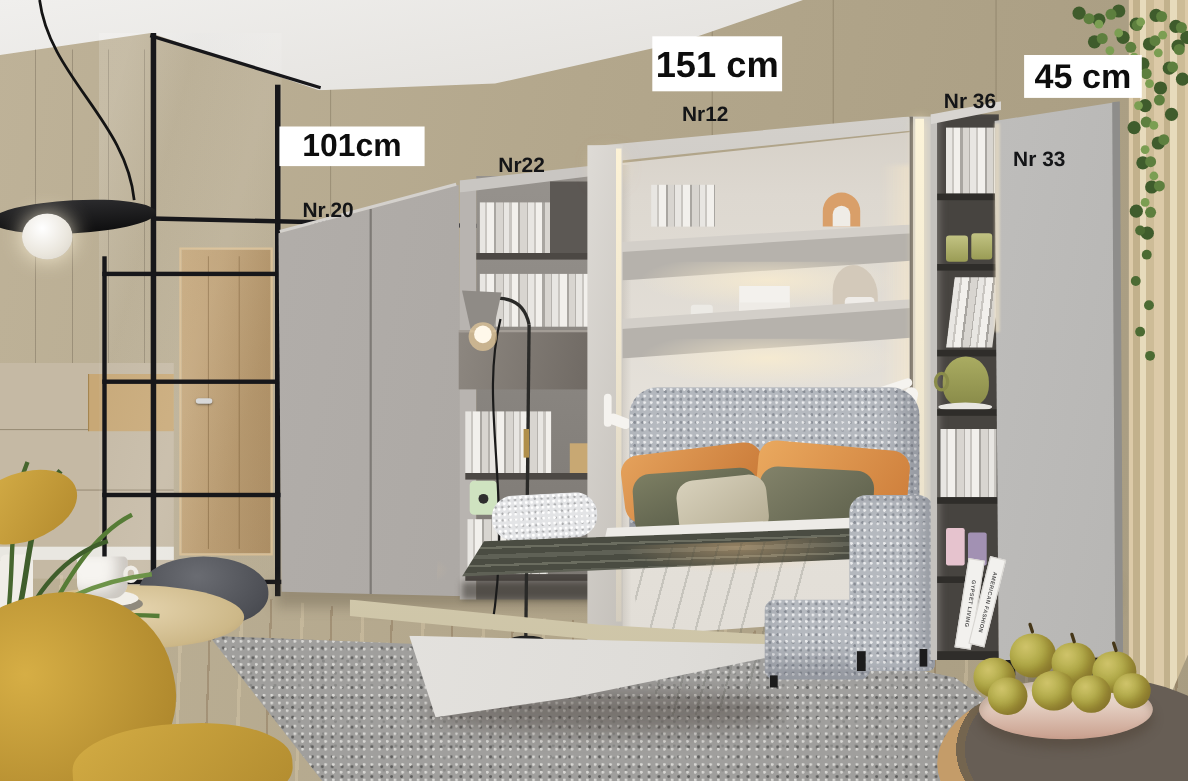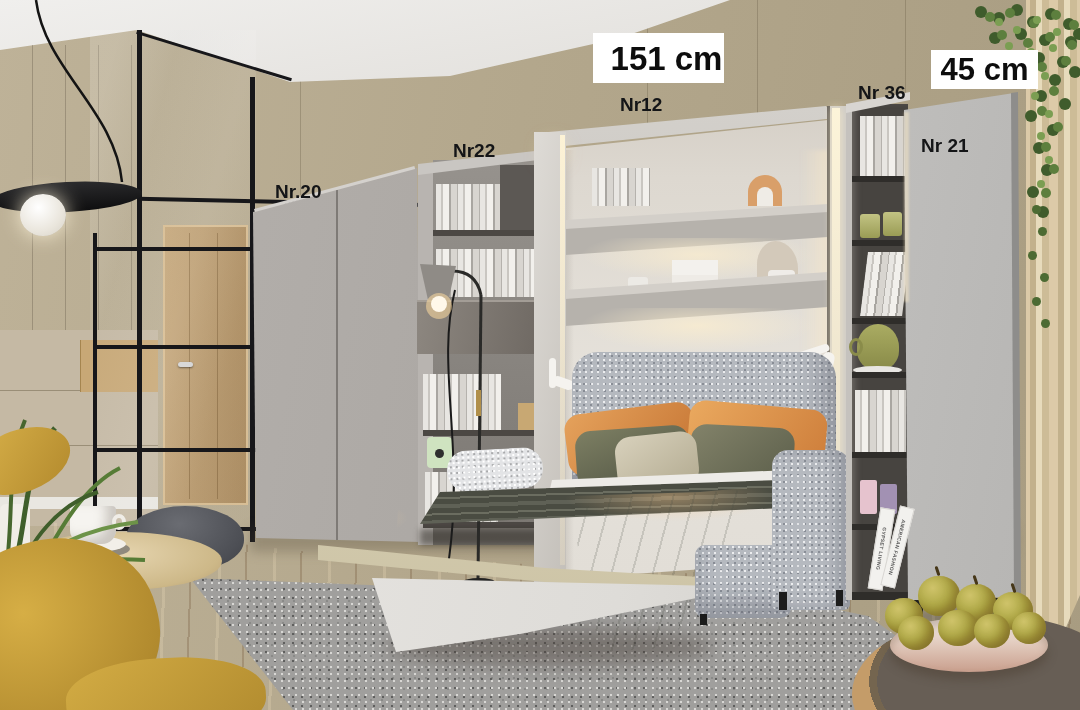--- a/index.html
+++ b/index.html
@@ -298,21 +298,21 @@
   .pendant-globe{left:20px;top:194px;width:46px;height:42px;border-radius:50%;
     background:radial-gradient(circle at 40% 32%,#ffffff,#eae6dd 60%,#d6d1c6 100%);
     box-shadow:0 0 20px rgba(255,246,220,.85);}
   svg.overlay{overflow:visible;}
 
   
   .dim-box{display:flex;align-items:center;justify-content:center;background:#ffffff;
     color:#0d0d0d;font-weight:bold;letter-spacing:0;line-height:1;}
   .d0{left:254px;top:115px;width:132px;height:36px;font-size:29px;}
   .d1{left:432px;top:83px;width:102px;height:42px;font-size:30px;}
-  .d2{left:593px;top:33px;width:131px;height:50px;font-size:33px;padding-left:16px;}
+  .d2{left:593px;top:33px;width:118px;height:50px;font-size:33px;}
   .d3{left:814px;top:23px;width:100px;height:38px;font-size:31px;}
   .d4{left:931px;top:50px;width:107px;height:39px;font-size:31px;}
   .nr-label{color:#141517;font-weight:bold;font-size:19px;line-height:1;}
   .n0{left:275px;top:182px;}
   .n1{left:453px;top:141px;}
   .n2{left:620px;top:95px;}
   .n3{left:858px;top:83px;}
   .n4{left:921px;top:136px;}
 </style>
 </head>
@@ -516,21 +516,22 @@
   <div class="chair-legA"></div>
   <div class="chair-legB"></div>
   <div class="chairback-main"></div>
   <div class="chairseat"></div>
   <svg class="overlay" style="left:0;top:0" width="150" height="200" viewBox="0 0 150 200">
     <path d="M36 0 C45 70 115 110 122 182" stroke="#141414" stroke-width="2.5" fill="none"></path>
   </svg>
   <div class="pendant-disc"></div>
   <div class="pendant-globe"></div>
 
+  <div class="dim-box d0">101cm</div>
   <div class="dim-box d2">151 cm</div>
   <div class="dim-box d4">45 cm</div>
   <div class="nr-label n0">Nr.20</div>
   <div class="nr-label n1">Nr22</div>
   <div class="nr-label n2">Nr12</div>
   <div class="nr-label n3">Nr 36</div>
-  <div class="nr-label n4">Nr 21</div>
+  <div class="nr-label n4">Nr 33</div>
 
 </div>
 
 </body></html>

